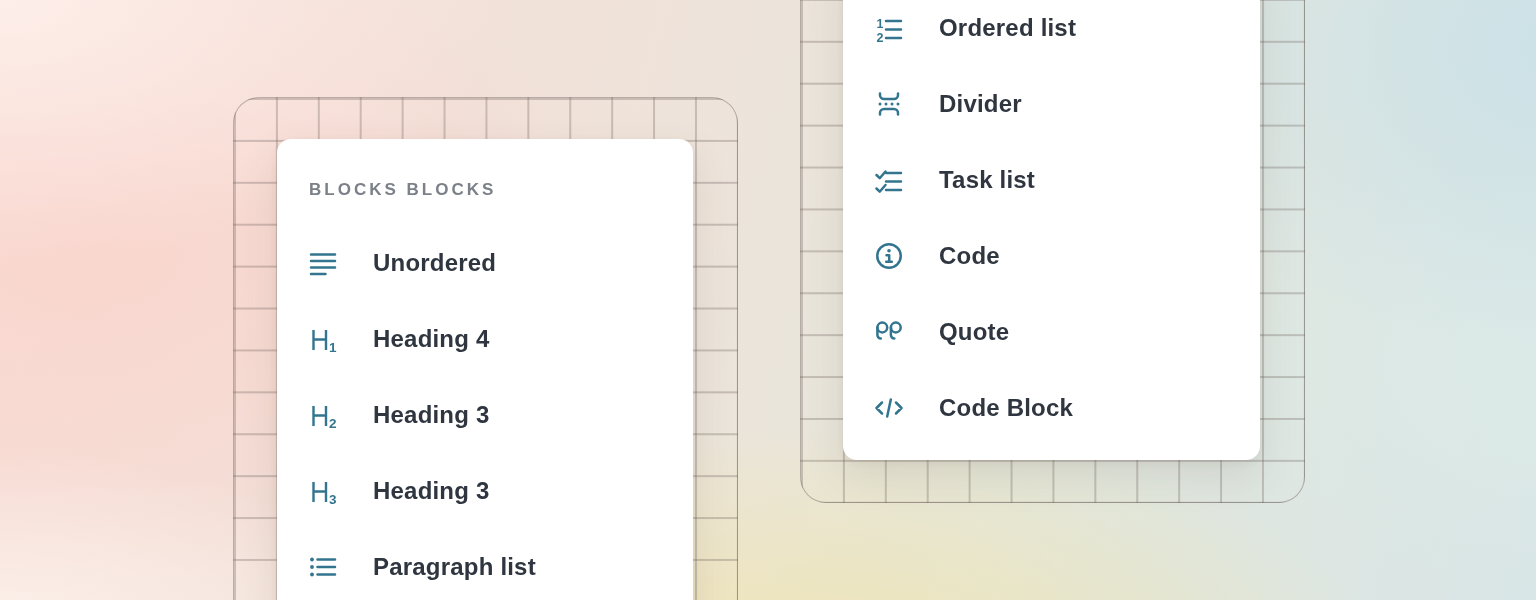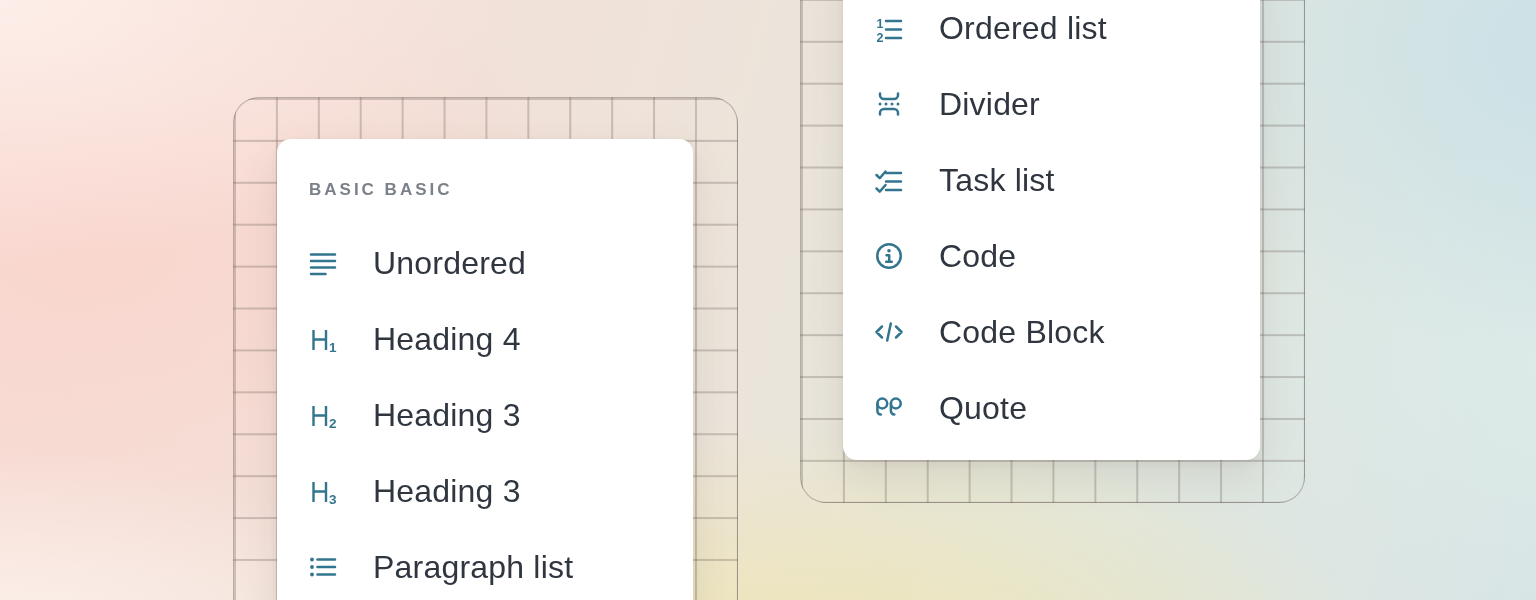--- a/index.html
+++ b/index.html
@@ -40,37 +40,37 @@
   }
   .menu-item{
     display:flex;align-items:center;height:56px;margin-bottom:20px;
     border-radius:10px;cursor:pointer;
   }
   .menu-item:last-child{margin-bottom:0;}
   .menu-item .icon{
     width:32px;height:32px;flex:0 0 32px;color:var(--accent,#33758f);
   }
   .menu-item .item-label{
-    margin-left:34px;font-size:32px;font-weight:400;
+    margin-left:34px;font-size:24px;font-weight:700;
     color:var(--item-text,#2f3640);letter-spacing:.2px;white-space:nowrap;
   }
   svg{display:block;width:100%;height:100%;}
   svg text{font-family:"Liberation Sans",sans-serif;fill:currentColor;}
   .stroke{fill:none;stroke:currentColor;stroke-width:2.5;stroke-linecap:round;stroke-linejoin:round;}
   .stroke-flat{fill:none;stroke:currentColor;stroke-width:2.4;stroke-linecap:butt;}
   .fill{fill:currentColor;stroke:none;}
 </style>
 </head>
 <body>
 
 <div class="grid grid-left"></div>
 <div class="grid grid-right"></div>
 
 <div class="card card-left">
-  <div class="section-label">BASIC BASIC</div>
+  <div class="section-label">BLOCKS BLOCKS</div>
 
   <div class="menu-item">
     <span class="icon">
       <svg viewBox="0 0 32 32">
           <path class="stroke" d="M4 7.5 H28 M4 14 H28 M4 20.5 H28 M4 27 H18.5"></path>
         </svg>
     </span>
     <span class="item-label">Unordered</span>
   </div>
 
@@ -161,30 +161,30 @@
         <circle class="fill" cx="16" cy="10.8" r="1.8"></circle>
         <path class="stroke" stroke-width="2.2" d="M13.5 15.2 h2.7 v6.3 M13.2 21.7 h5.6"></path>
       </svg>
     </span>
     <span class="item-label">Code</span>
   </div>
 
   <div class="menu-item">
     <span class="icon">
       <svg viewBox="0 0 32 32">
-        <path class="stroke" stroke-width="2.4" d="M9 10.5 L3.5 16 L9 21.5 M23 10.5 L28.5 16 L23 21.5 M17.8 7.5 L14.2 24.5"></path>
-      </svg>
-    </span>
-    <span class="item-label">Code Block</span>
-  </div>
-
-  <div class="menu-item">
-    <span class="icon">
-      <svg viewBox="0 0 32 32">
         <circle class="stroke" cx="9.3" cy="11.5" r="4.9" stroke-width="2.4"></circle>
         <path class="stroke" stroke-width="2.4" d="M4.4 11.5 v7.6 a3.4 3.4 0 0 0 3.4 3.4"></path>
         <circle class="stroke" cx="22.8" cy="11.5" r="4.9" stroke-width="2.4"></circle>
         <path class="stroke" stroke-width="2.4" d="M17.9 11.5 v7.6 a3.4 3.4 0 0 0 3.4 3.4"></path>
       </svg>
     </span>
     <span class="item-label">Quote</span>
   </div>
+
+  <div class="menu-item">
+    <span class="icon">
+      <svg viewBox="0 0 32 32">
+        <path class="stroke" stroke-width="2.4" d="M9 10.5 L3.5 16 L9 21.5 M23 10.5 L28.5 16 L23 21.5 M17.8 7.5 L14.2 24.5"></path>
+      </svg>
+    </span>
+    <span class="item-label">Code Block</span>
+  </div>
 </div>
 
 </body></html>

